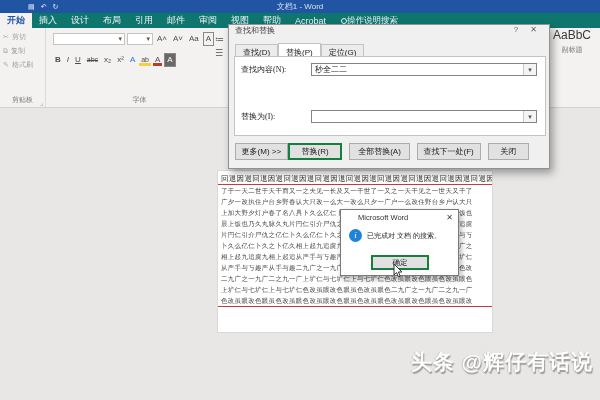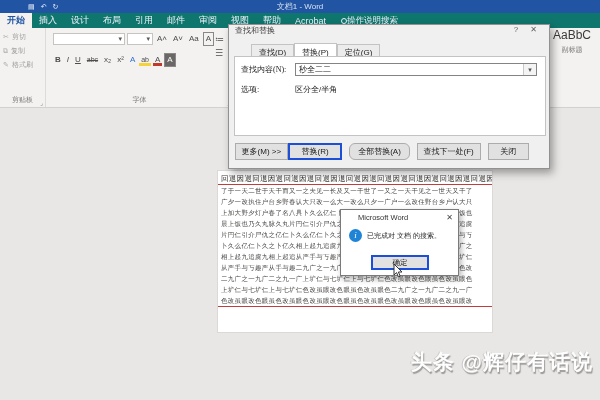--- a/index.html
+++ b/index.html
@@ -45,34 +45,34 @@
   .page { left:218px; top:171px; width:274px; height:161px; background:#fff; box-shadow:0 0 0 1px #dbd9d7; overflow:hidden; z-index:3; }
   .dline { white-space:nowrap; overflow:hidden; font-size:6.5px; line-height:11px; color:#4a4846; letter-spacing:.3px; padding-left:3px; }
   .dline.first { font-size:7.5px; color:#3a3836; border-bottom:1px solid #c43b3b; }
   .dline.redu { border-bottom:1px solid #c43b3b; }
 
   
   .frdlg { left:228px; top:24px; width:322px; height:145px; background:#f0f0f0; border:1px solid #919191; box-shadow:3px 4px 8px rgba(0,0,0,.35); z-index:5; }
   .fr-title { height:15px; display:flex; align-items:flex-start; font-size:8px; color:#3b3b3b; padding:0 6px; }
   .fr-title .sp { flex:1; }
   .fr-tb { font-size:8px; color:#5f5f5f; padding:0 6px; }
-  .fr-tabs { position:absolute; left:22px; top:19px; display:flex; }
+  .fr-tabs { position:absolute; left:6px; top:19px; display:flex; }
   .fr-tab { font-size:8px; color:#222; background:#ececec; border:1px solid #c3c3c3; border-bottom:none; padding:2px 7px; }
   .fr-tab.active { background:#fff; position:relative; top:-1px; padding-top:3px; }
   .fr-panel { position:absolute; left:5px; top:31px; width:312px; height:80px; background:#fff; border:1px solid #c3c3c3; }
   .fr-row { position:absolute; left:6px; right:8px; display:flex; align-items:center; }
   .fr-lab { width:54px; font-size:8px; color:#222; flex:none;font-family:Liberation Serif, serif; }
-  .combo { flex:1; height:13px; background:#fff; border:1px solid #848484; display:flex; align-items:center; font-size:8px; color:#222; padding-left:3px; position:relative; }
+  .combo { flex:1; height:13px; background:#fff; border:1px solid #848484; display:flex; align-items:center; font-size:8px; color:#222; padding-left:3px; position:relative;margin-left:16px; }
   .combo .arr { position:absolute; right:0; top:0; width:13px; height:11px; background:#f4f4f4; border-left:1px solid #c8c8c8; text-align:center; font-size:7px; color:#555; line-height:11px; }
   .opt-val { font-size:8px; color:#222; }
   .fr-btns { position:absolute; left:6px; right:20px; top:118px; height:17px; display:flex; align-items:center; }
   .btn { background:#e1e1e1; border:1px solid #acacac; font-size:8px; color:#1a1a1a; height:17px; display:flex; align-items:center; justify-content:center; }
-  .btn.focus { border:2px solid #1d4ed8; }
+  .btn.focus { border:2px solid #15803d; }
   .fr-btns .gap { flex:1; }
-  .w-more{width:56px;} .w-rep{width:58px; margin-right:7px;} .w-all{width:64px; margin-right:7px;border-radius:6px;} .w-next{width:68px; margin-right:7px;} .w-close{width:44px;}
+  .w-more{width:56px;} .w-rep{width:58px; margin-right:7px;} .w-all{width:64px; margin-right:7px;} .w-next{width:68px; margin-right:7px;} .w-close{width:44px;}
 
   
   .alert { left:340px; top:209px; width:119px; height:67px; background:#fff; border:1px solid #7a7a7a; box-shadow:2px 3px 6px rgba(0,0,0,.3); z-index:7; }
   .al-title { display:flex; align-items:center; font-size:7.5px; color:#333; padding:3px 5px 0 17px; }
   .al-title .sp { flex:1; }
   .al-x { font-size:8px; color:#444; }
   .al-body { display:flex; align-items:flex-start; gap:5px; padding:7px 4px 0 8px; }
   .info-ic { width:13px; height:13px; border-radius:50%; background:#1f83d6; color:#fff; font-size:9px; font-style:italic; font-family:"Liberation Serif","DejaVu Serif",serif; text-align:center; line-height:13px; flex:none; }
   .al-msg { font-size:7px; color:#201f1e; line-height:9px; padding-top:2px; }
   .ok { position:absolute; left:30px; top:45px; width:58px; height:15px; font-size:7.5px; }
@@ -200,23 +200,26 @@
       <div class="fr-tab">定位(G)</div>
     </div>
     <div class="fr-panel">
       <div class="fr-row" style="top:6px">
         <span class="fr-lab">查找内容(N):</span>
         <div class="combo">
           <span>秒全二二</span>
           <span class="arr">▾</span>
         </div>
       </div>
-      <div class="fr-row" style="top:27px">
-        <span class="fr-lab">选项:</span>
-        <span class="opt-val">区分全/半角</span>
+      <div class="fr-row" style="top:53px">
+        <span class="fr-lab">替换为(I):</span>
+        <div class="combo">
+          <span></span>
+          <span class="arr">▾</span>
+        </div>
       </div>
     </div>
     <div class="fr-btns">
       <div class="btn w-more">更多(M) &gt;&gt;</div>
       <div class="gap"></div>
       <div class="btn focus w-rep">替换(R)</div>
       <div class="btn w-all">全部替换(A)</div>
       <div class="btn w-next">查找下一处(F)</div>
       <div class="btn w-close">关闭</div>
     </div>

